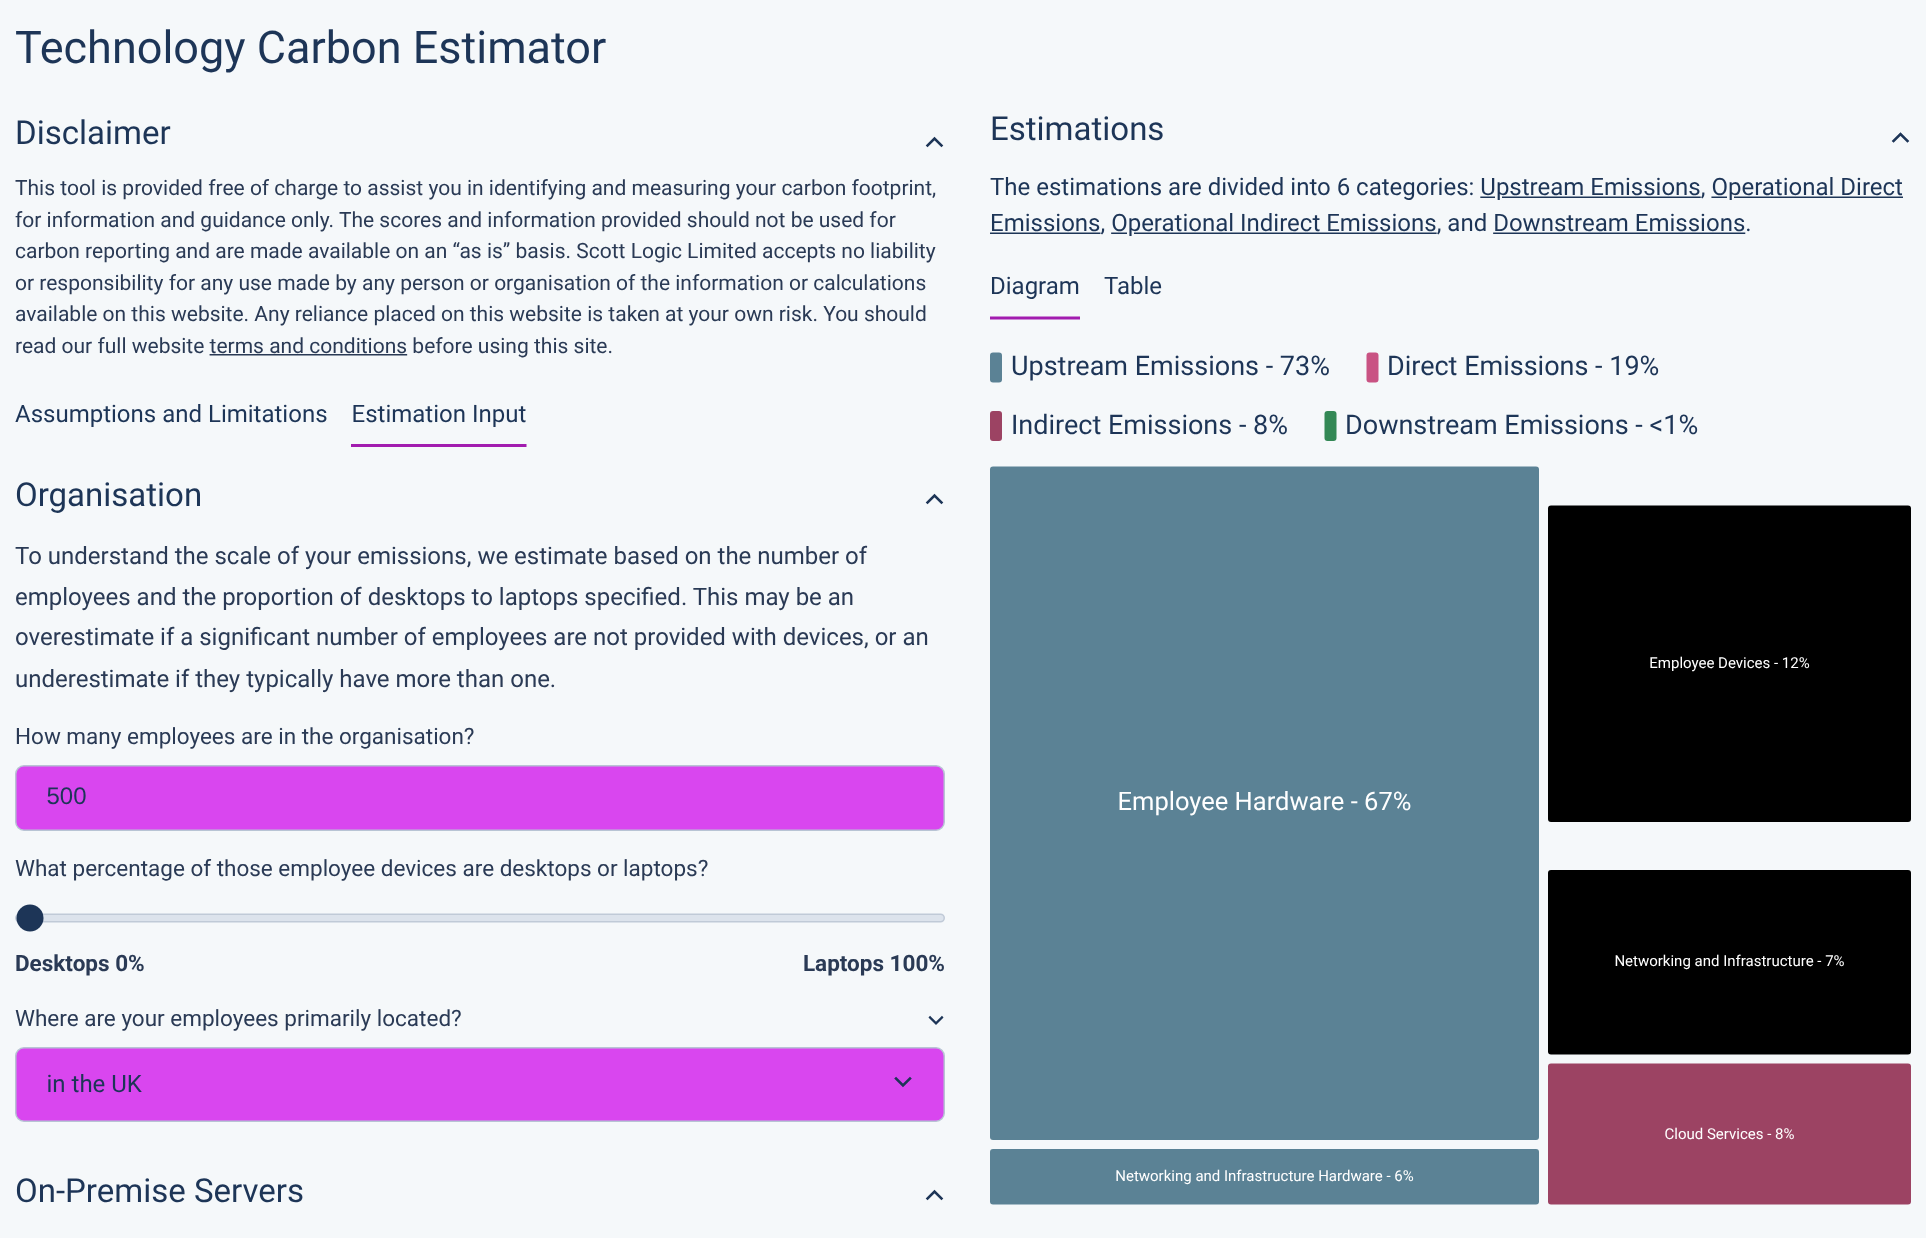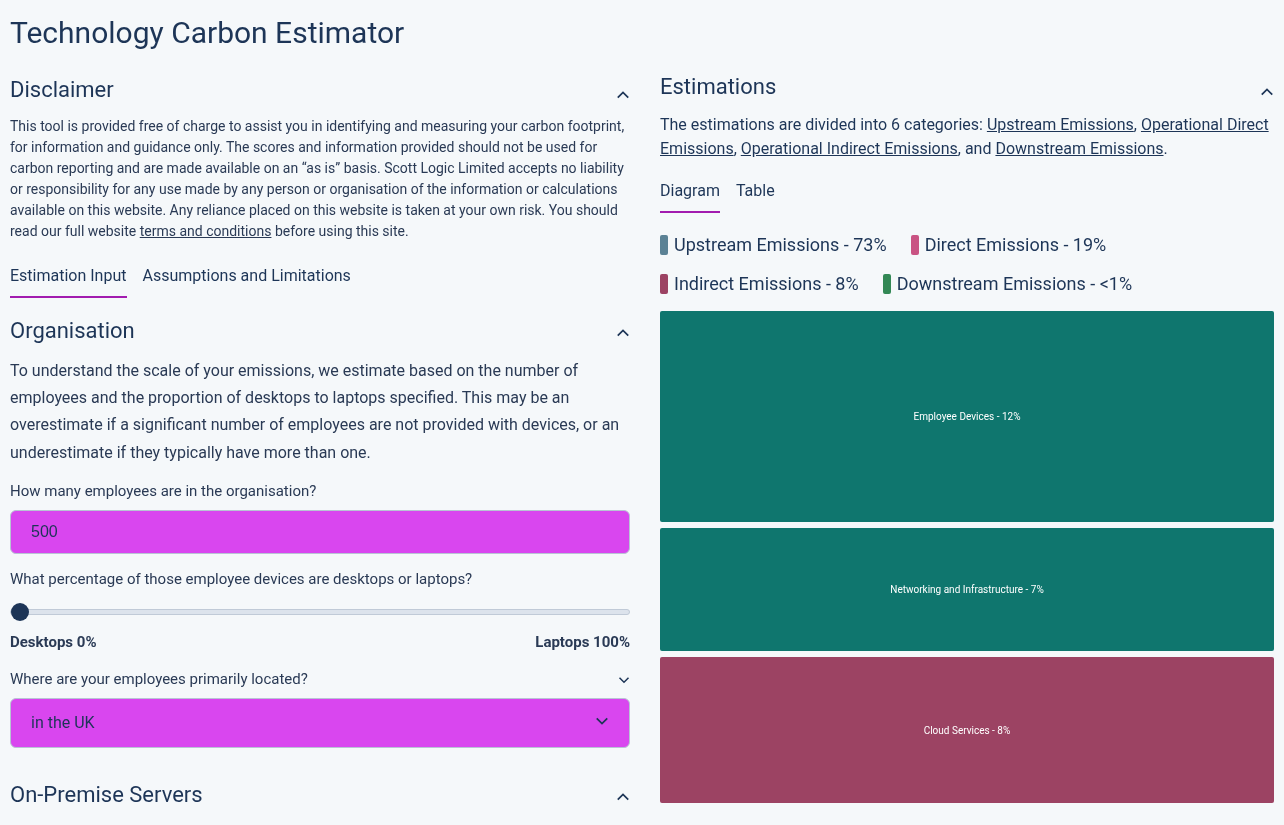--- a/index.html
+++ b/index.html
@@ -187,21 +187,21 @@
       color: #fff;
       display: flex;
       align-items: center;
       justify-content: center;
       text-align: center;
       font-size: 10px;
       border-radius: 2px;
     }
     .tm-block.big { font-size: 17px; }
     .upstream-color { background: #5b8295; }
-    .direct-color { background: #0f766e; }
+    .direct-color { background: #000000; margin-top: 26px; }
     .indirect-color { background: #9c4363; }
   </style>
 </head>
 <body>
 
 <div class="container">
   <div class="left-col">
     <h1>Technology Carbon Estimator</h1>
 
     <div class="collapse-header">
@@ -210,22 +210,22 @@
         <svg viewBox="0 0 16 16" width="14" height="14">
             <path d="M2 11 L8 5 L14 11" fill="none" stroke="#1d3557" stroke-width="2"></path>
           </svg>
       </span>
     </div>
     <p class="disclaimer-text">
       <span>This tool is provided free of charge to assist you in identifying and measuring your carbon footprint, for information and guidance only. The scores and information provided should not be used for carbon reporting and are made available on an “as is” basis. Scott Logic Limited accepts no liability or responsibility for any use made by any person or organisation of the information or calculations available on this website. Any reliance placed on this website is taken at your own risk. You should read our full website </span><a class="text-link">terms and conditions</a><span> before using this site.</span>
     </p>
 
     <div class="tabs">
+      <div class="tab">Assumptions and Limitations</div>
       <div class="tab active">Estimation Input</div>
-      <div class="tab">Assumptions and Limitations</div>
     </div>
 
     <div class="collapse-header">
       <h2 class="section-heading">Organisation</h2>
       <span class="chevron">
         <svg viewBox="0 0 16 16" width="14" height="14">
             <path d="M2 11 L8 5 L14 11" fill="none" stroke="#1d3557" stroke-width="2"></path>
           </svg>
       </span>
     </div>
@@ -302,20 +302,24 @@
         <span class="swatch" style="background:#9c4363"></span>
         <span>Indirect Emissions - 8%</span>
       </div>
       <div class="legend-item">
         <span class="swatch" style="background:#338855"></span>
         <span>Downstream Emissions - &lt;1%</span>
       </div>
     </div>
 
     <div class="treemap">
+      <div class="tm-left">
+        <div class="tm-block big upstream-color" style="flex: 0 0 449px;">Employee Hardware - 67%</div>
+        <div class="tm-block upstream-color" style="flex:1;">Networking and Infrastructure Hardware - 6%</div>
+      </div>
       <div class="tm-right">
         <div class="tm-block direct-color" style="flex: 0 0 211px;">Employee Devices - 12%</div>
         <div class="tm-block direct-color" style="flex: 0 0 123px;">Networking and Infrastructure - 7%</div>
         <div class="tm-block indirect-color" style="flex:1;">Cloud Services - 8%</div>
       </div>
     </div>
   </div>
 </div>
 
 </body></html>

